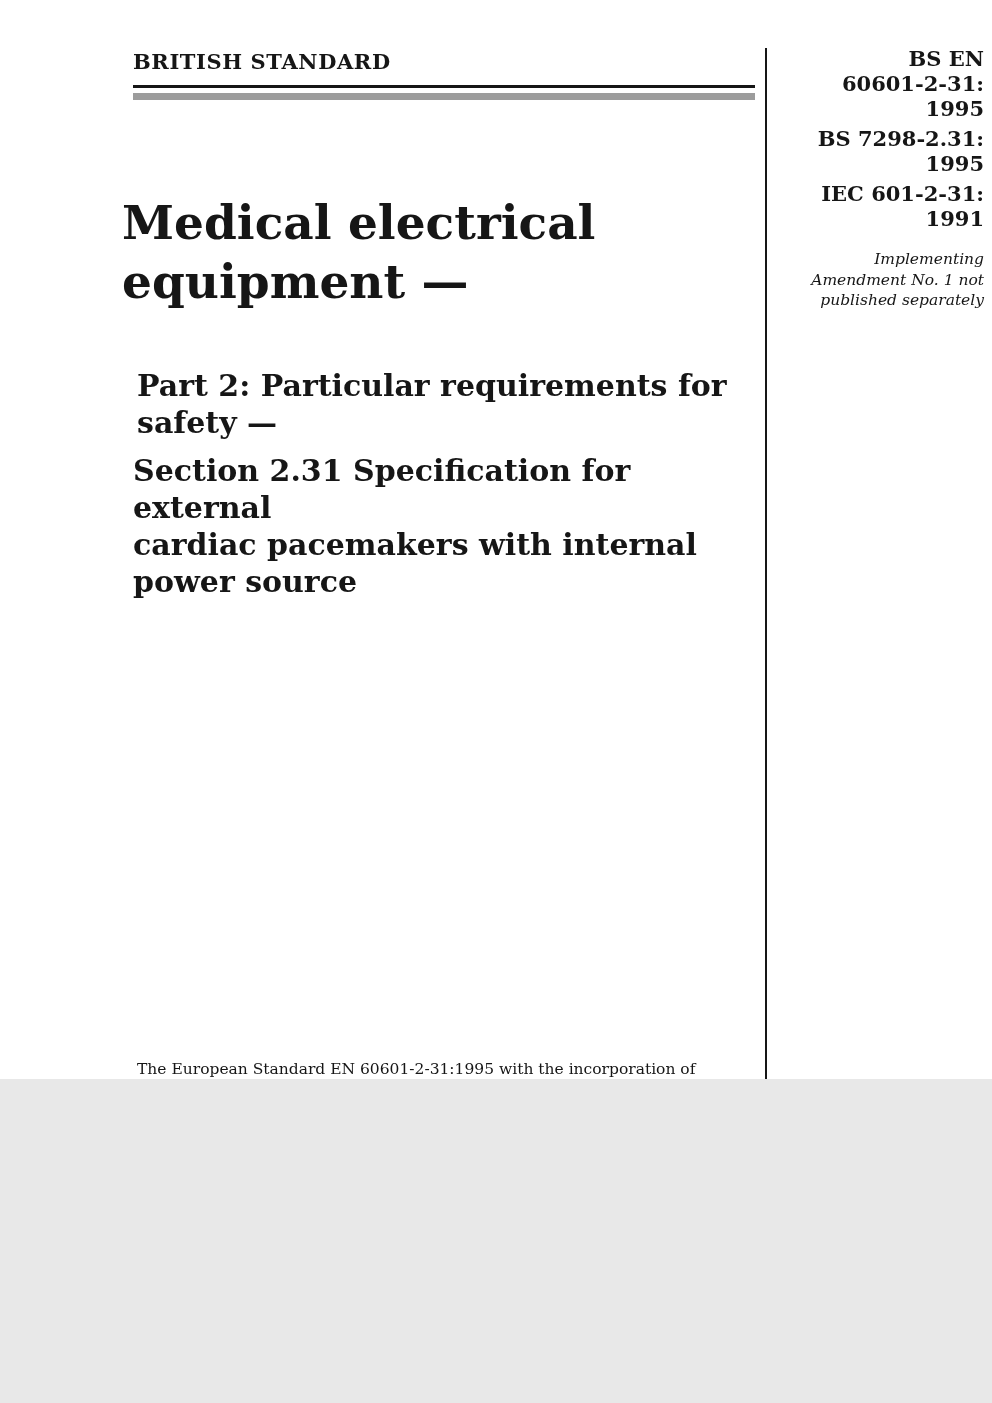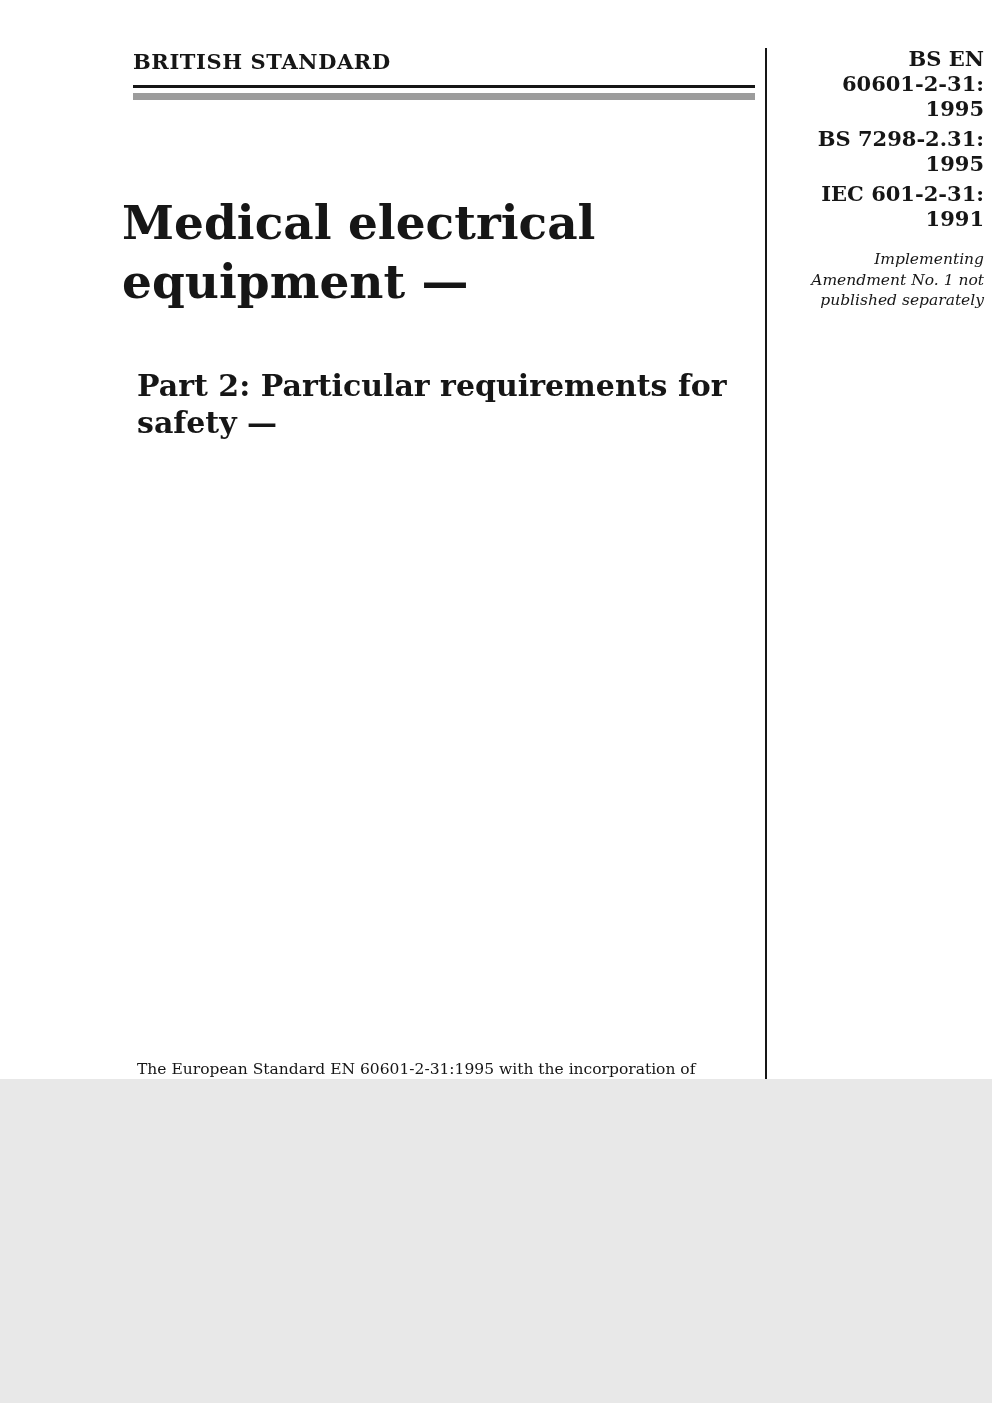--- a/index.html
+++ b/index.html
@@ -93,20 +93,23 @@
 1991</div>
     <div class="amendment-note">Implementing
 Amendment No. 1 not
 published separately</div>
   </aside>
 
   <h1 class="abs title">Medical electrical
 equipment —</h1>
   <h2 class="abs part">Part 2: Particular requirements for
 safety —</h2>
+  <h2 class="abs section">Section 2.31 Specification for external
+cardiac pacemakers with internal
+power source</h2>
 
   <p class="abs status">The European Standard EN 60601-2-31:1995 with the incorporation of
 amendment A1:1998 has the status of a British Standard</p>
   <div class="abs ics">ICS 11.040.40</div>
 
   <div class="abs copyright">NO COPYING WITHOUT BSI PERMISSION EXCEPT AS PERMITTED BY COPYRIGHT LAW</div>
   <div class="abs footer-bar"></div>
 
   <svg class="abs bsi-logo" width="182" height="84" viewBox="0 0 182 84" aria-hidden="true">
     <defs>

